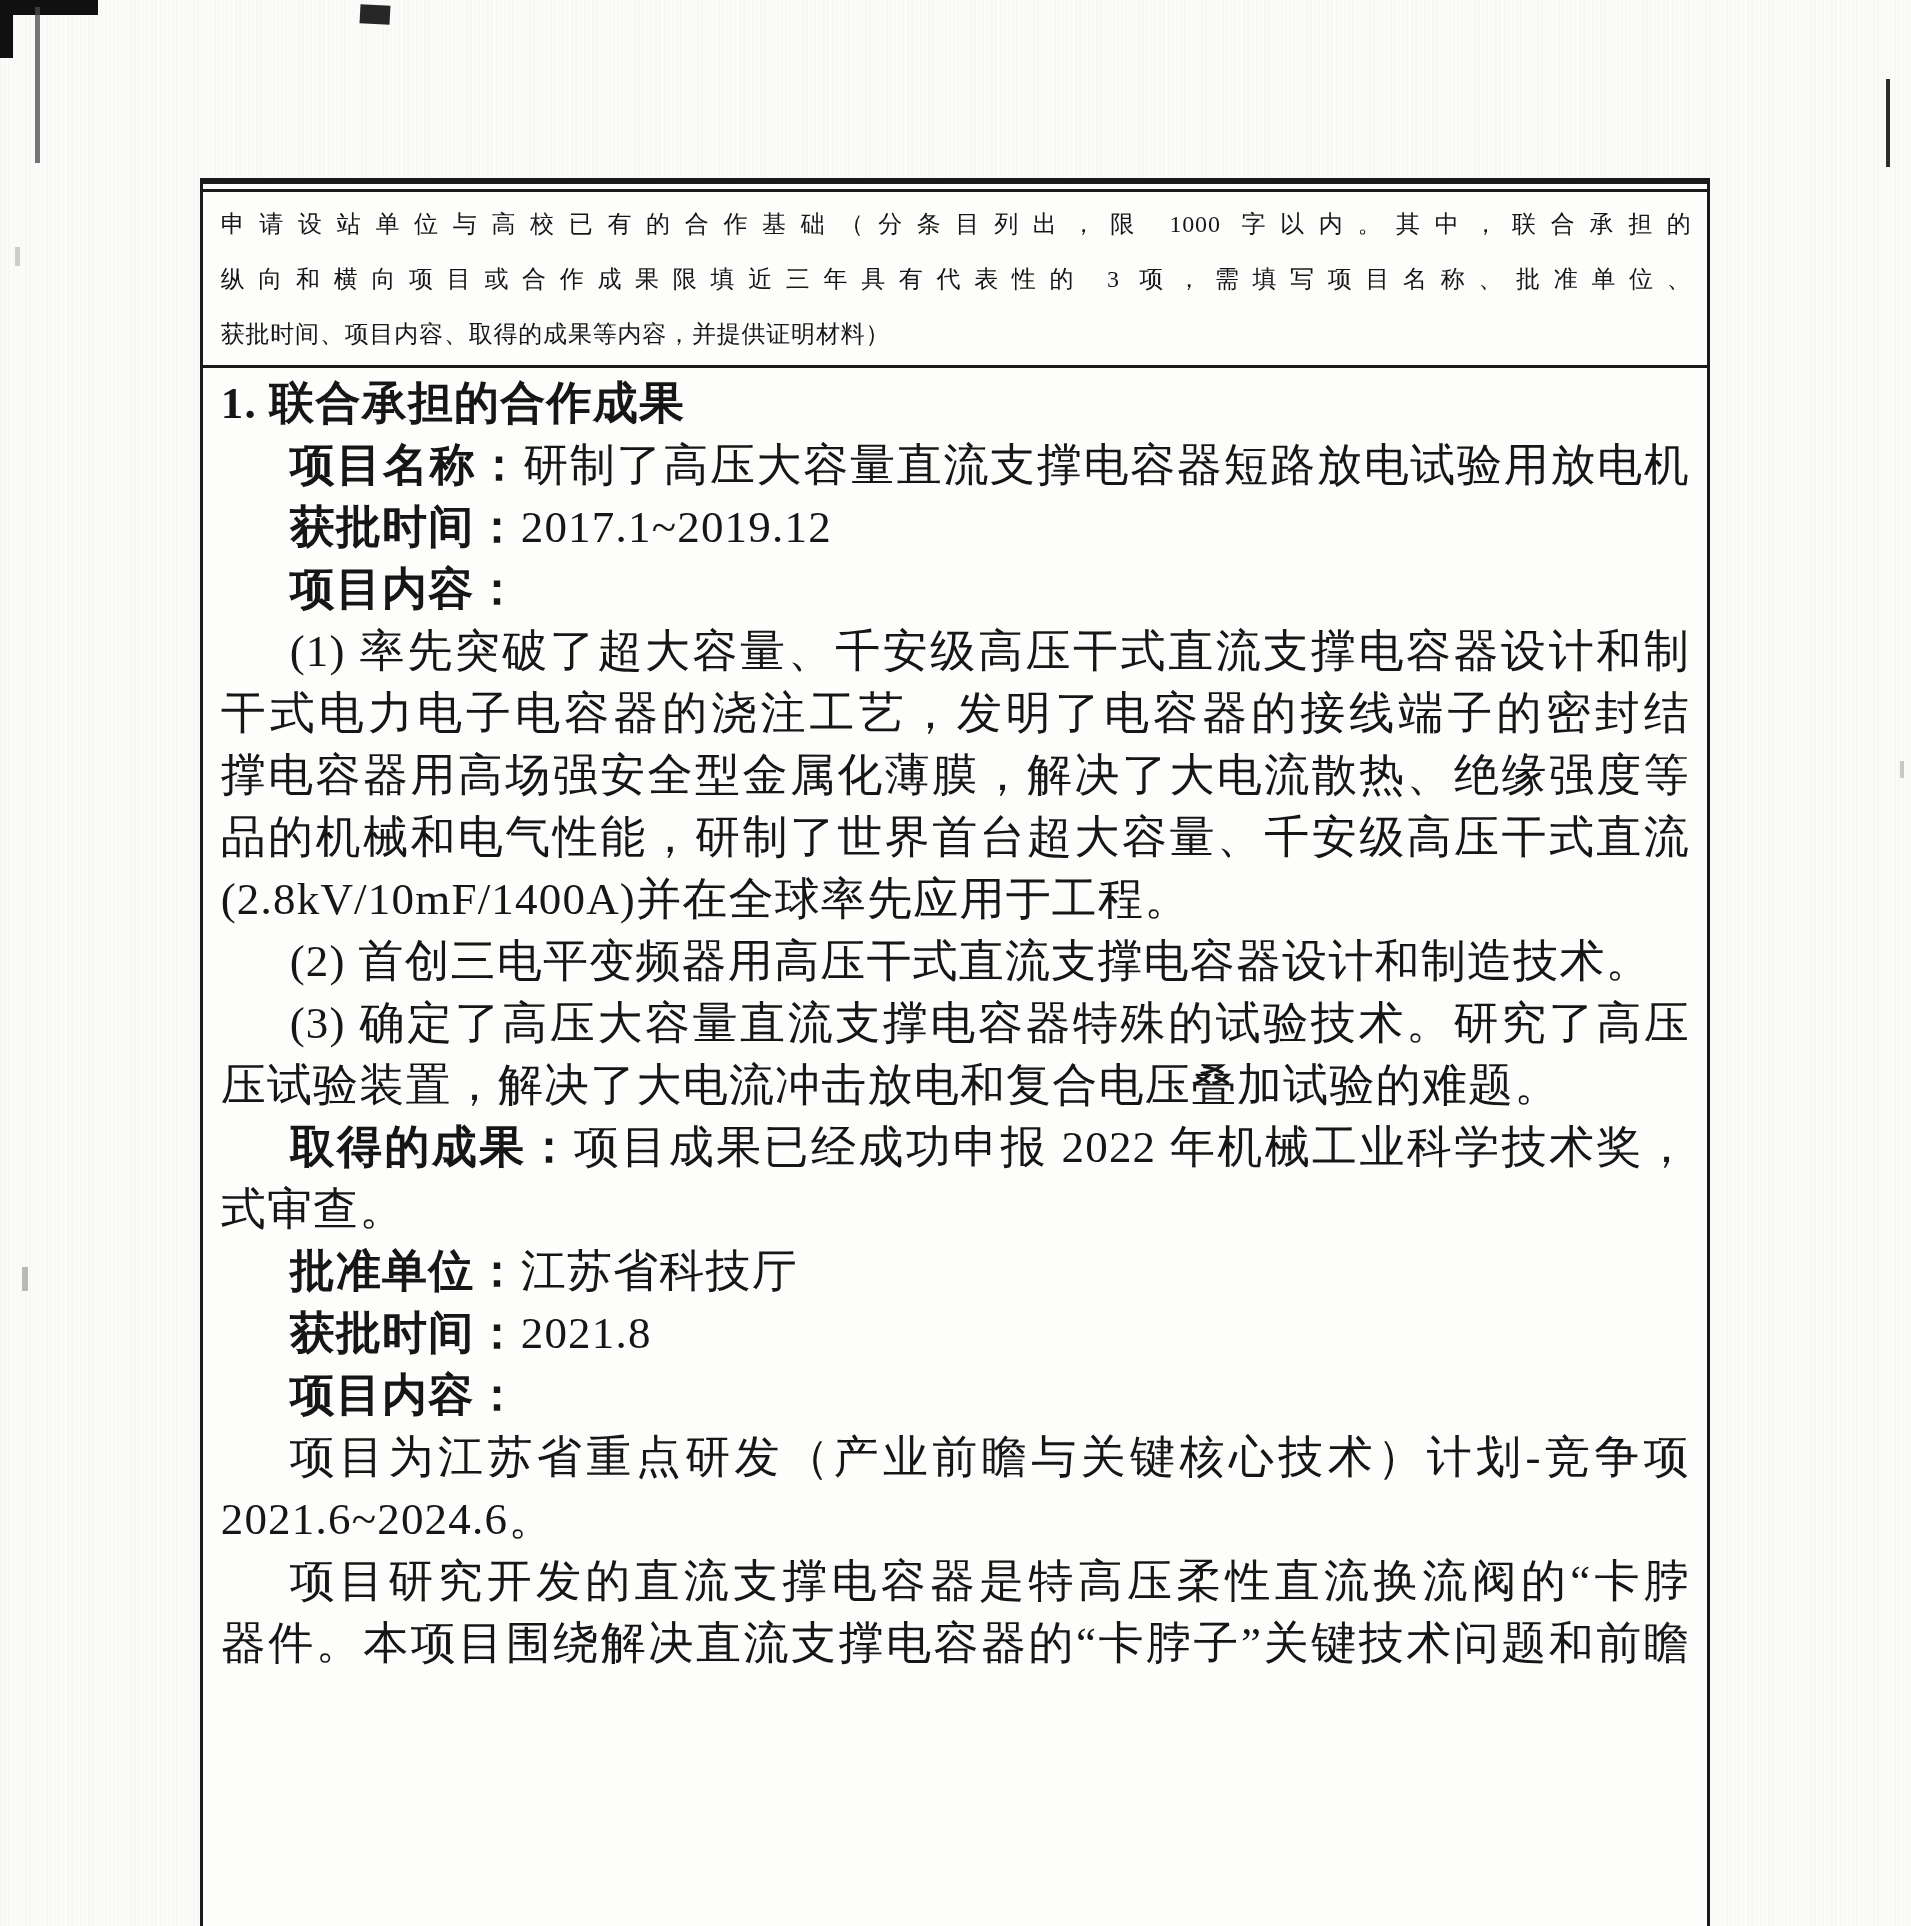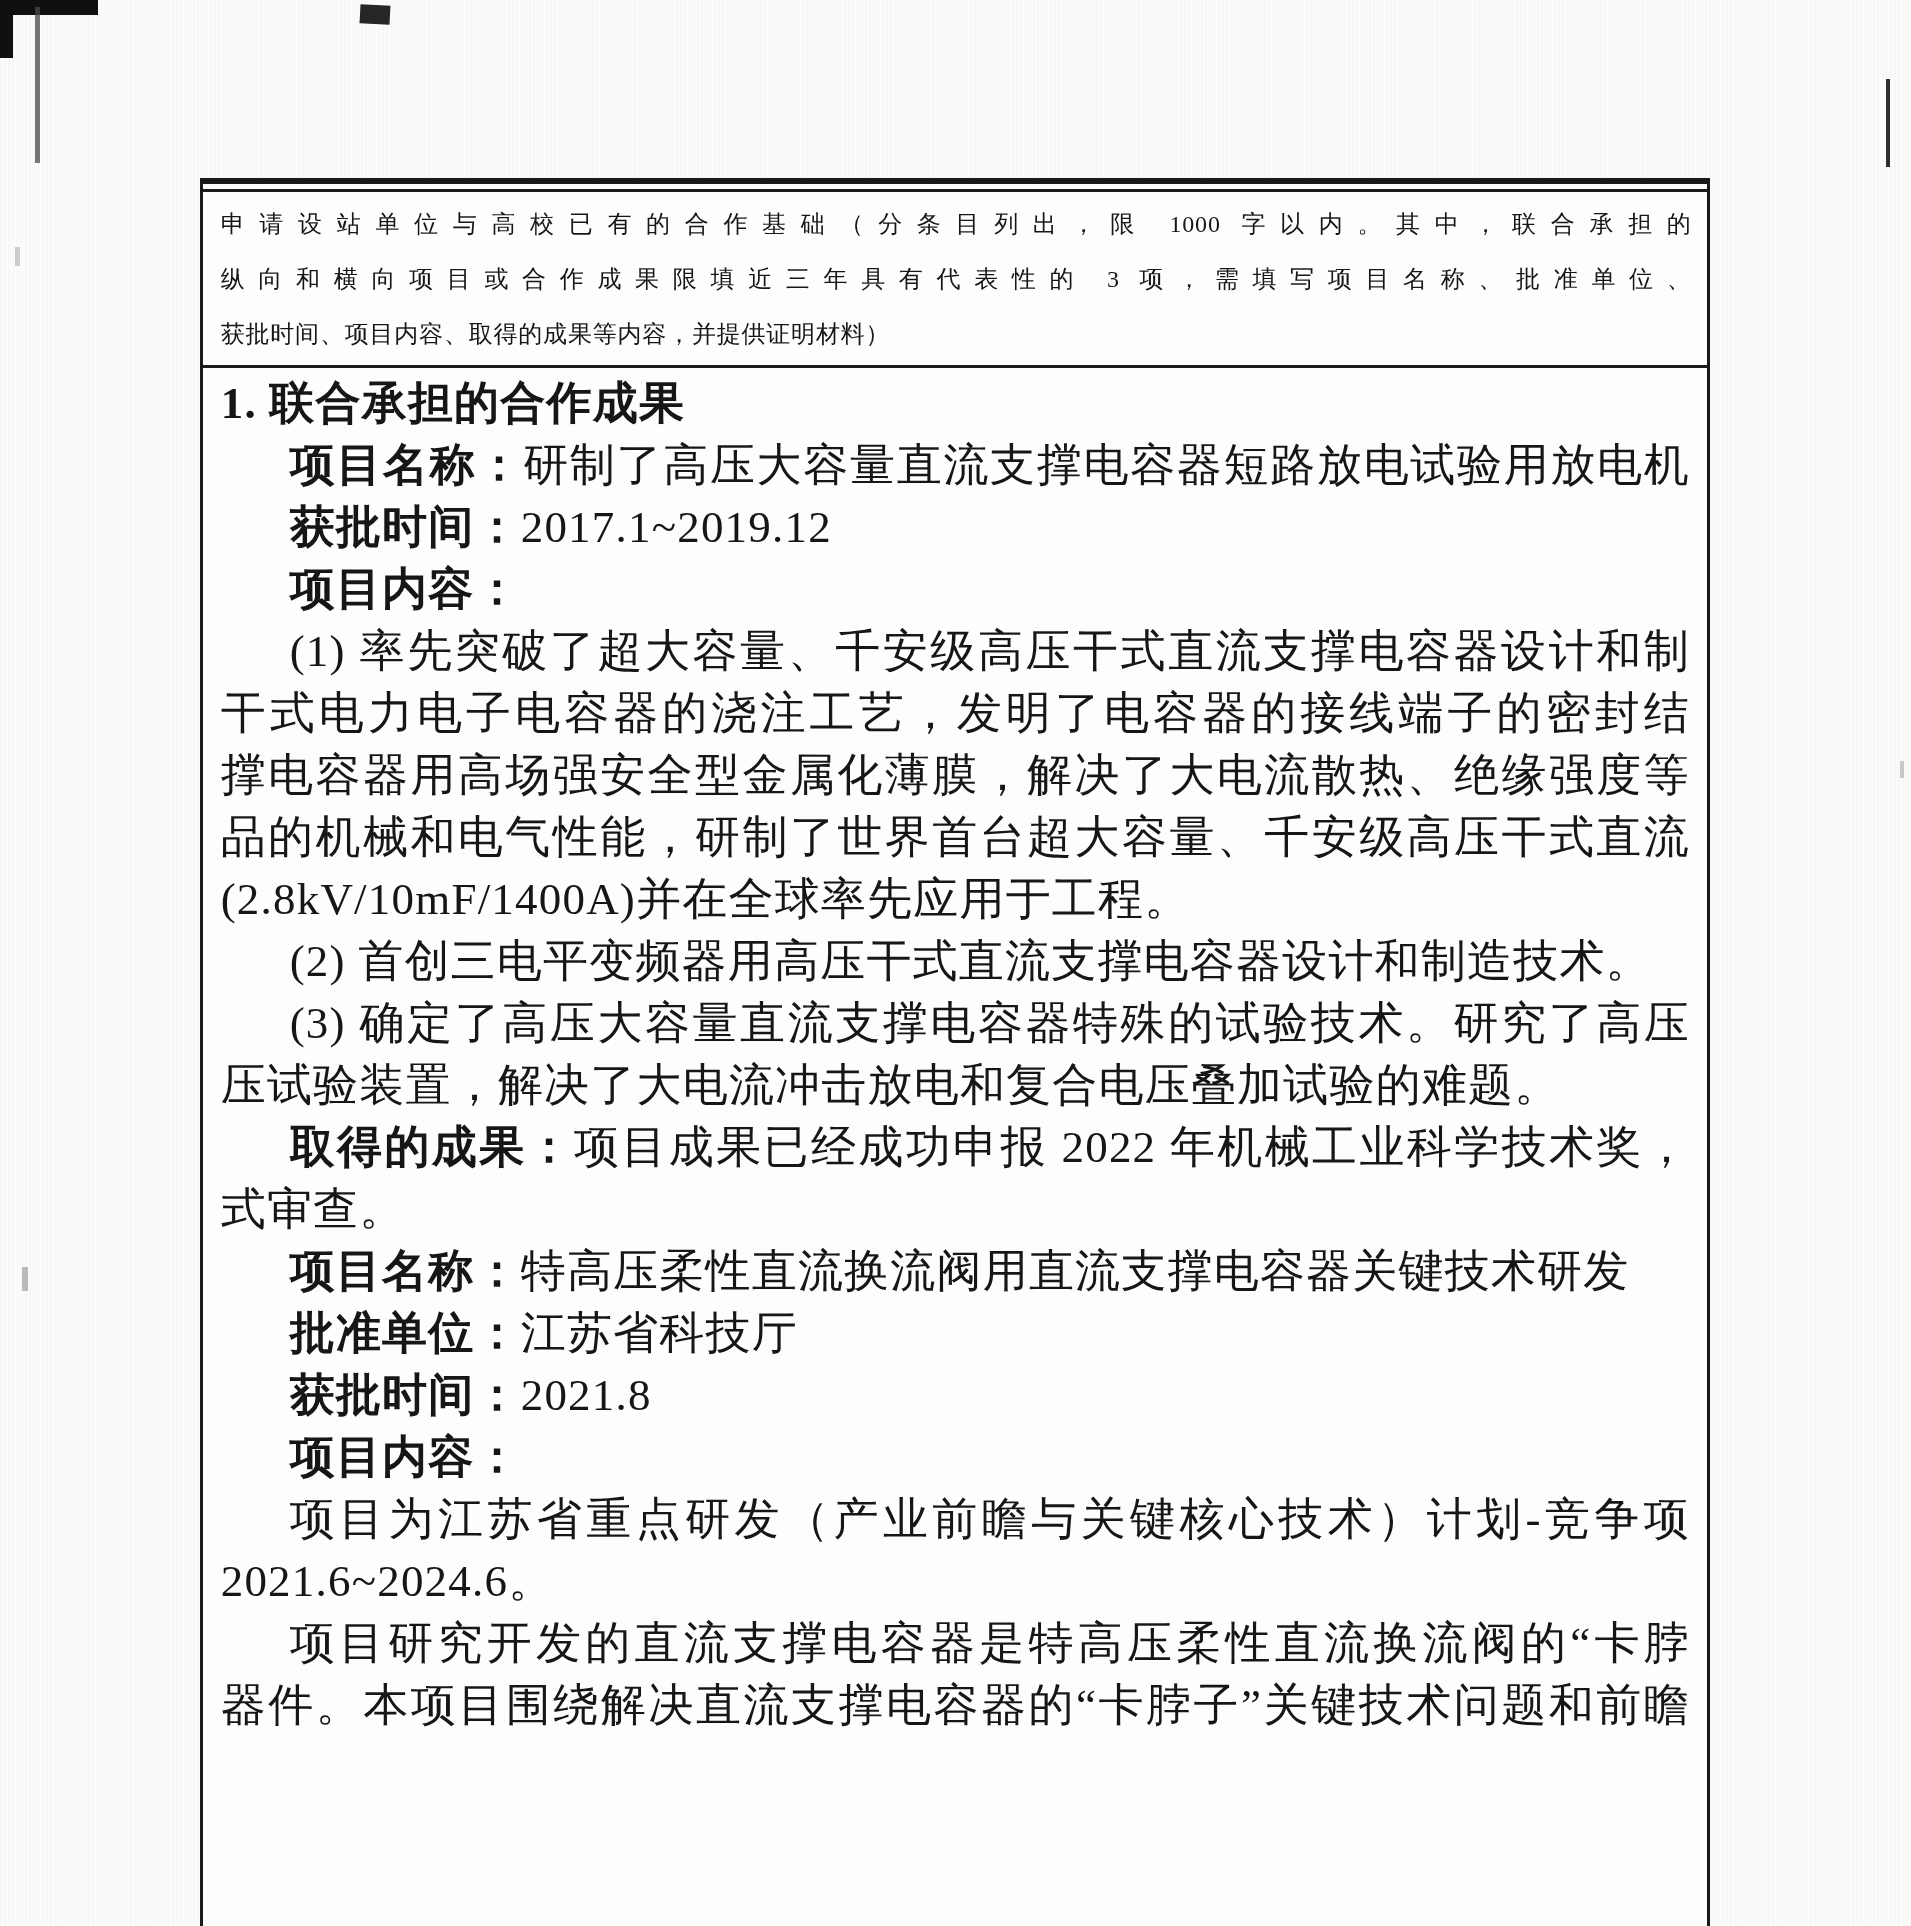--- a/index.html
+++ b/index.html
@@ -96,21 +96,20 @@
       <div class="tl ind"><span>(1) 率先突破了超大容量、千安级高压干式直流支撑电容器设计和制造技术。发明了</span></div>
       <div class="tl"><span>干式电力电子电容器的浇注工艺，发明了电容器的接线端子的密封结构，设计了直流支</span></div>
       <div class="tl"><span>撑电容器用高场强安全型金属化薄膜，解决了大电流散热、绝缘强度等问题，提高了产</span></div>
       <div class="tl"><span>品的机械和电气性能，研制了世界首台超大容量、千安级高压干式直流支撑电容器</span></div>
       <div class="tl pe"><span>(2.8kV/10mF/1400A)并在全球率先应用于工程。</span></div>
       <div class="tl ind pe"><span>(2) 首创三电平变频器用高压干式直流支撑电容器设计和制造技术。</span></div>
       <div class="tl ind"><span>(3) 确定了高压大容量直流支撑电容器特殊的试验技术。研究了高压大容量直流支撑</span></div>
       <div class="tl pe"><span>压试验装置，解决了大电流冲击放电和复合电压叠加试验的难题。</span></div>
       <div class="tl ind"><span class="lbl">取得的成果：</span><span>项目成果已经成功申报 2022 年机械工业科学技术奖，目前已经通过形</span></div>
       <div class="tl pe"><span>式审查。</span></div>
-      <div class="tl ind pe"><span class="lbl">项目名称：</span><span>特高压柔性直流换流阀用直流支撑电容器关键技术研发</span></div>
       <div class="tl ind pe"><span class="lbl">批准单位：</span><span>江苏省科技厅</span></div>
       <div class="tl ind pe"><span class="lbl">获批时间：</span><span>2021.8</span></div>
       <div class="tl ind pe"><span class="lbl">项目内容：</span><span></span></div>
       <div class="tl ind"><span>项目为江苏省重点研发（产业前瞻与关键核心技术）计划-竞争项目，研发时间为：</span></div>
       <div class="tl pe"><span>2021.6~2024.6。</span></div>
       <div class="tl ind"><span>项目研究开发的直流支撑电容器是特高压柔性直流换流阀的“卡脖子”的关键核心</span></div>
       <div class="tl"><span>器件。本项目围绕解决直流支撑电容器的“卡脖子”关键技术问题和前瞻技术特性（高</span></div>
       <div class="tl"></div>
 
     </div>

